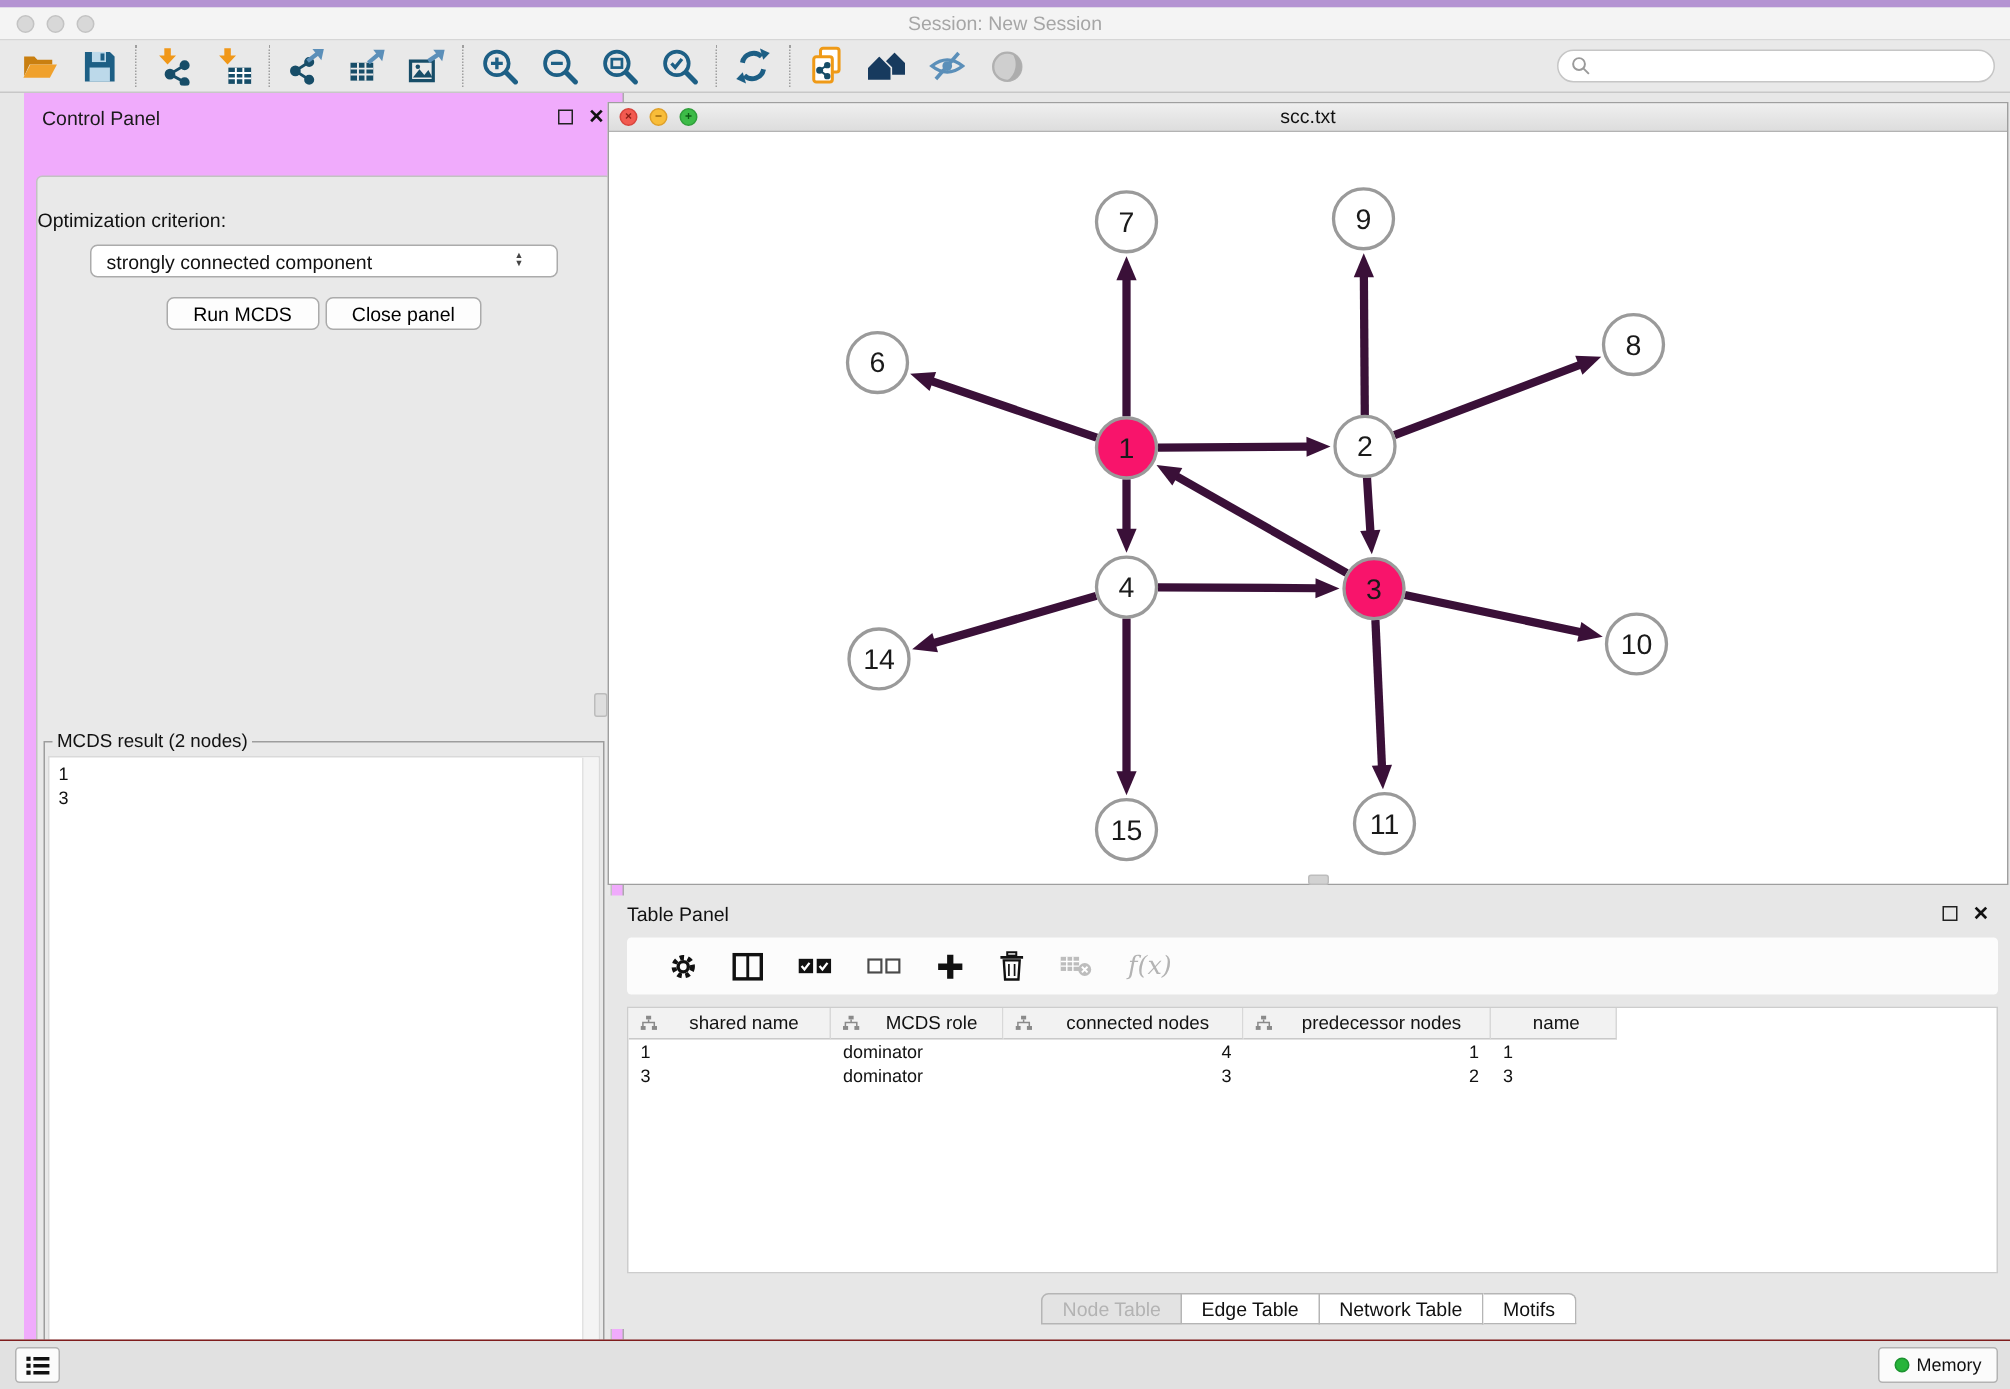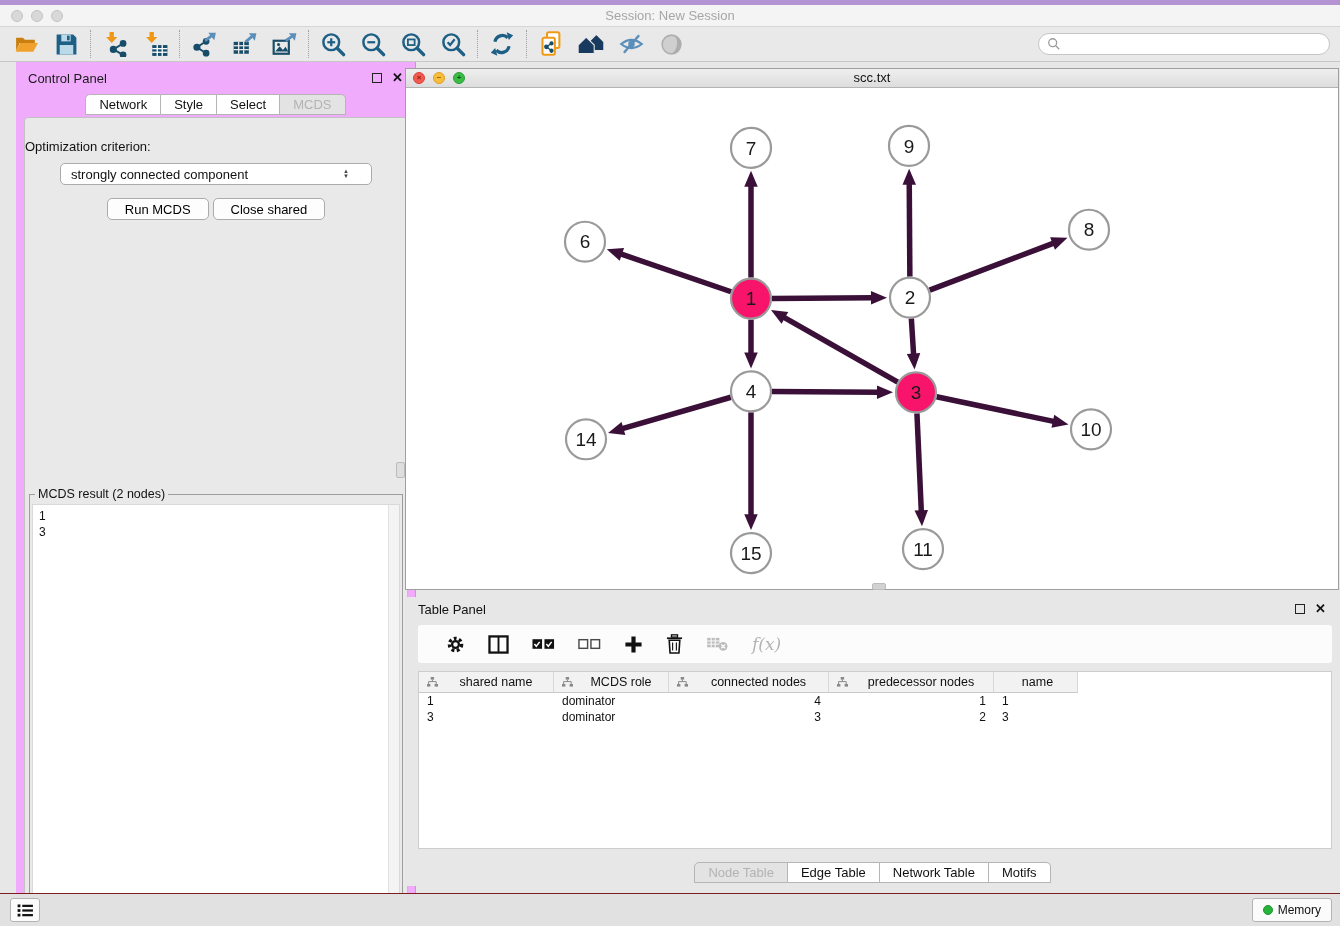--- a/index.html
+++ b/index.html
@@ -253,38 +253,32 @@
 </div>
 
 <div class="control-panel">
   <div class="cp-header">
     <span class="cp-title">Control Panel</span>
     <span class="panel-winbtns">
       <span class="wb-float"></span>
       <span class="wb-close">✕</span>
     </span>
   </div>
-  <div class="cp-tabs">
-    <span class="tabseg">Network</span>
-    <span class="tabseg">Style</span>
-    <span class="tabseg">Select</span>
-    <span class="tabseg active">MCDS</span>
-  </div>
   <div class="cp-body">
     <div class="opt-label">Optimization criterion:</div>
     <div class="select-box">
       <span class="sel-value">strongly connected component</span>
       <span class="chevrons">
           <span>▲</span>
           <span>▼</span>
         </span>
     </div>
     <div class="cp-buttons">
       <button class="cp-btn">Run MCDS</button>
-      <button class="cp-btn">Close shared</button>
+      <button class="cp-btn">Close panel</button>
     </div>
     <div class="result-group">
       <span class="result-title">MCDS result (2 nodes)</span>
       <div class="result-area">
         <div class="result-text">1
 3</div>
         <div class="result-scroll"></div>
       </div>
     </div>
   </div>

